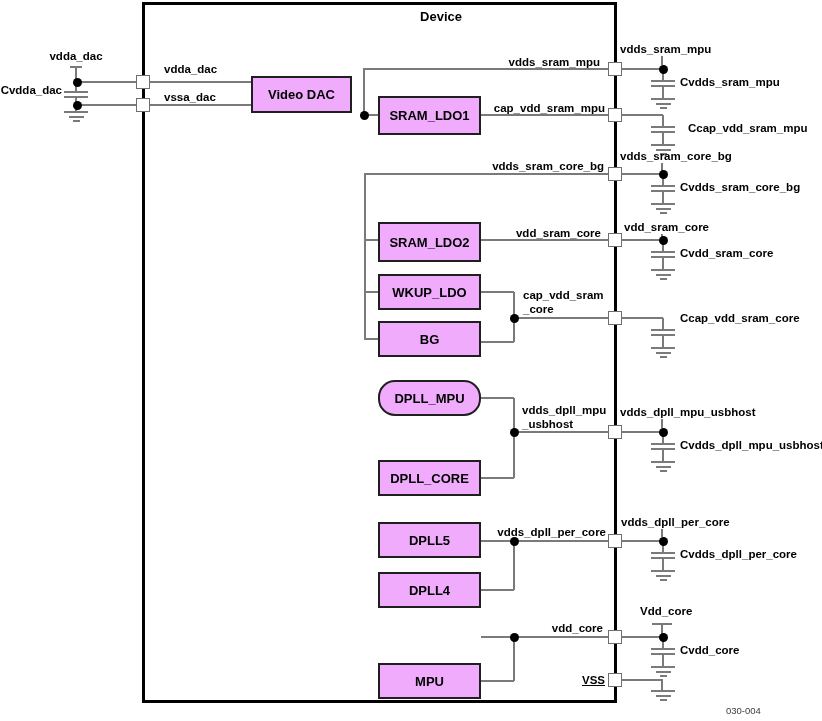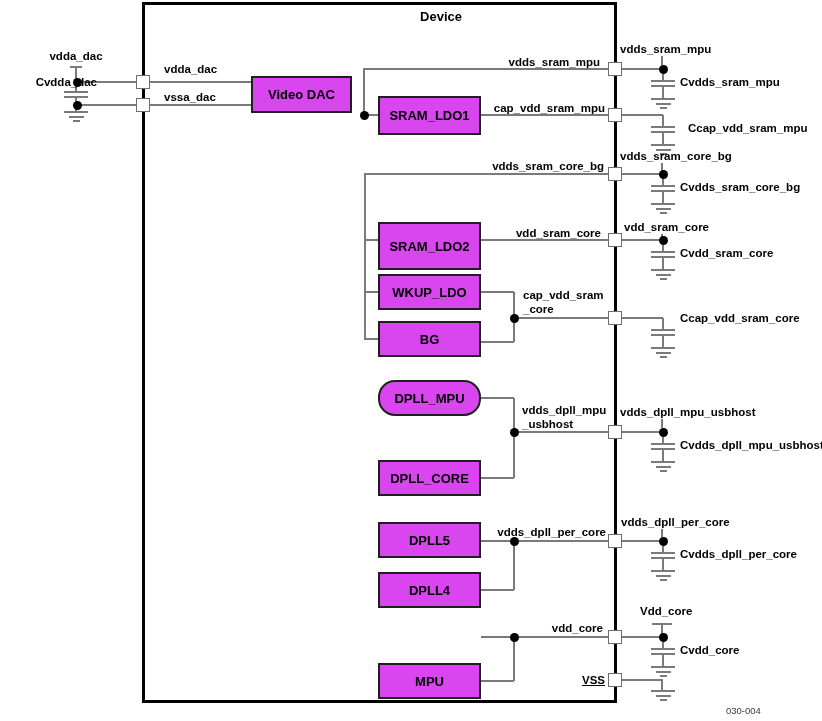--- a/index.html
+++ b/index.html
@@ -1,21 +1,21 @@
 <!DOCTYPE html>
 <html><head>
 <meta charset="utf-8">
 <style>
   html,body{margin:0;padding:0;background:#fff;}
   .canvas{position:relative;width:822px;height:721px;background:#ffffff;
           font-family:"Liberation Sans",sans-serif;overflow:hidden;}
   .device{position:absolute;left:142px;top:2px;width:469px;height:695px;border:3px solid #000;}
   .title{position:absolute;left:262px;top:9px;width:200px;text-align:right;
          font-weight:bold;font-size:13px;color:#000;}
-  .block{position:absolute;background:#d946ef;border:2px solid #1f1f1f;box-sizing:border-box;
+  .block{position:absolute;background:#f0abfc;border:2px solid #1f1f1f;box-sizing:border-box;
          display:flex;align-items:center;justify-content:center;
          font-weight:bold;font-size:13px;color:#000;white-space:nowrap;}
   .wire{position:absolute;background:#7a7a7a;}
   .dot{position:absolute;width:9px;height:9px;border-radius:50%;background:#000;}
   .pin{position:absolute;width:12px;height:12px;background:#fff;border:1.5px solid #6e6e6e;}
   .plate{position:absolute;height:2px;background:#7a7a7a;}
   .gbar{position:absolute;height:2px;background:#7a7a7a;}
   .lbl{position:absolute;font-weight:bold;font-size:11.5px;line-height:13px;color:#000;white-space:nowrap;}
   .footer{position:absolute;left:726px;top:705px;font-size:9.5px;color:#3c3c3c;}
 </style>
@@ -163,21 +163,21 @@
     <div class="pin" style="left: 608px; top: 107.5px;"></div>
     <div class="pin" style="left: 608px; top: 166.5px;"></div>
     <div class="pin" style="left: 608px; top: 232.5px;"></div>
     <div class="pin" style="left: 608px; top: 310.5px;"></div>
     <div class="pin" style="left: 608px; top: 424.5px;"></div>
     <div class="pin" style="left: 608px; top: 533.5px;"></div>
     <div class="pin" style="left: 608px; top: 629.5px;"></div>
     <div class="pin" style="left: 608px; top: 672.5px;"></div>
     <div class="block" style="left: 251px; top: 76px; width: 101px; height: 37px;">Video DAC</div>
     <div class="block" style="left: 378px; top: 96px; width: 103px; height: 39px;">SRAM_LDO1</div>
-    <div class="block" style="left: 378px; top: 222px; width: 103px; height: 48px;">SRAM_LDO2</div>
+    <div class="block" style="left: 378px; top: 222px; width: 103px; height: 40px;">SRAM_LDO2</div>
     <div class="block" style="left: 378px; top: 274px; width: 103px; height: 36px;">WKUP_LDO</div>
     <div class="block" style="left: 378px; top: 321px; width: 103px; height: 36px;">BG</div>
     <div class="block" style="left: 378px; top: 380px; width: 103px; height: 36px; border-radius: 17px;">DPLL_MPU</div>
     <div class="block" style="left: 378px; top: 460px; width: 103px; height: 36px;">DPLL_CORE</div>
     <div class="block" style="left: 378px; top: 522px; width: 103px; height: 36px;">DPLL5</div>
     <div class="block" style="left: 378px; top: 572px; width: 103px; height: 36px;">DPLL4</div>
     <div class="block" style="left: 378px; top: 663px; width: 103px; height: 36px;">MPU</div>
     <div class="lbl" style="top: 56px; left: 400px; width: 200px; text-align: right;">vdds_sram_mpu</div>
     <div class="lbl" style="top: 102px; left: 405px; width: 200px; text-align: right;">cap_vdd_sram_mpu</div>
     <div class="lbl" style="top: 160px; left: 404px; width: 200px; text-align: right;">vdds_sram_core_bg</div>
@@ -191,14 +191,14 @@
     <div class="lbl" style="top: 674px; left: 405px; width: 200px; text-align: right; text-decoration: underline;">VSS</div>
     <div class="lbl" style="top: 63px; left: 164px;">vdda_dac</div>
     <div class="lbl" style="top: 91px; left: 164px;">vssa_dac</div>
     <div class="lbl" style="top: 43px; left: 620px;">vdds_sram_mpu</div>
     <div class="lbl" style="top: 150px; left: 620px;">vdds_sram_core_bg</div>
     <div class="lbl" style="top: 221px; left: 624px;">vdd_sram_core</div>
     <div class="lbl" style="top: 406px; left: 620px;">vdds_dpll_mpu_usbhost</div>
     <div class="lbl" style="top: 516px; left: 621px;">vdds_dpll_per_core</div>
     <div class="lbl" style="top: 605px; left: 640px;">Vdd_core</div>
     <div class="lbl" style="top: 50px; left: 40px; width: 72px; text-align: center;">vdda_dac</div>
-    <div class="lbl" style="top: 76px; left: 0px; width: 62px; text-align: right; padding-left: 35px;">Cvdda_dac</div>
+    <div class="lbl" style="top: 84px; left: 0px; width: 62px; text-align: right;">Cvdda_dac</div>
   </div>
 
 </body></html>

